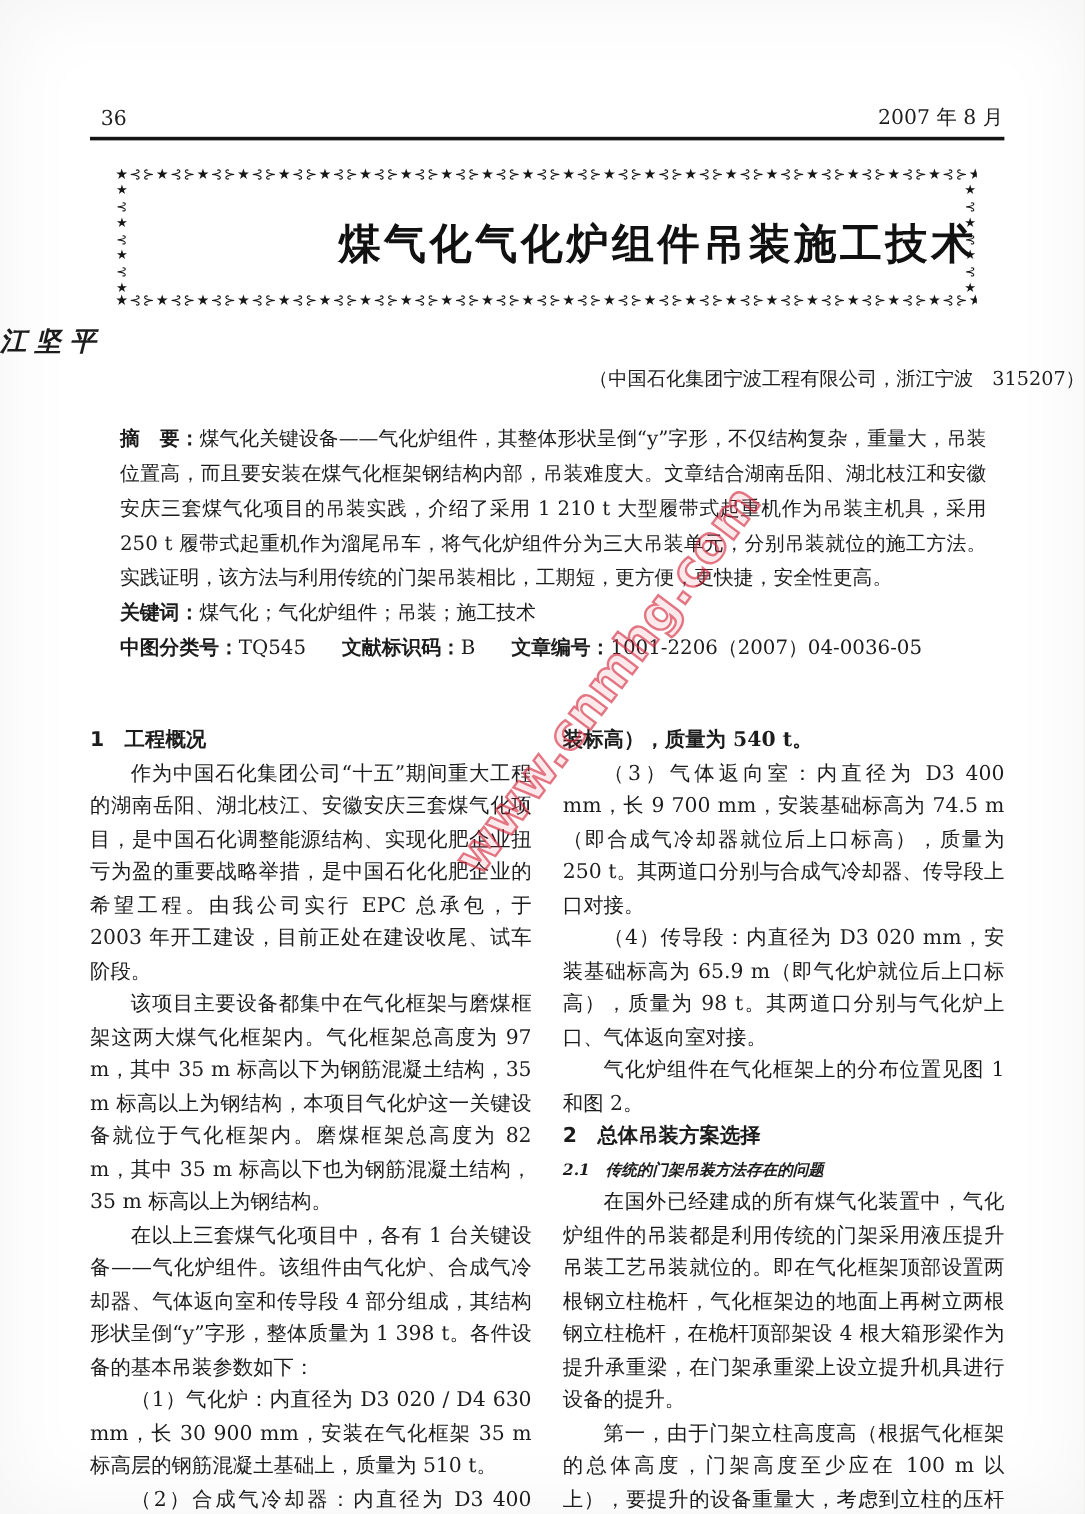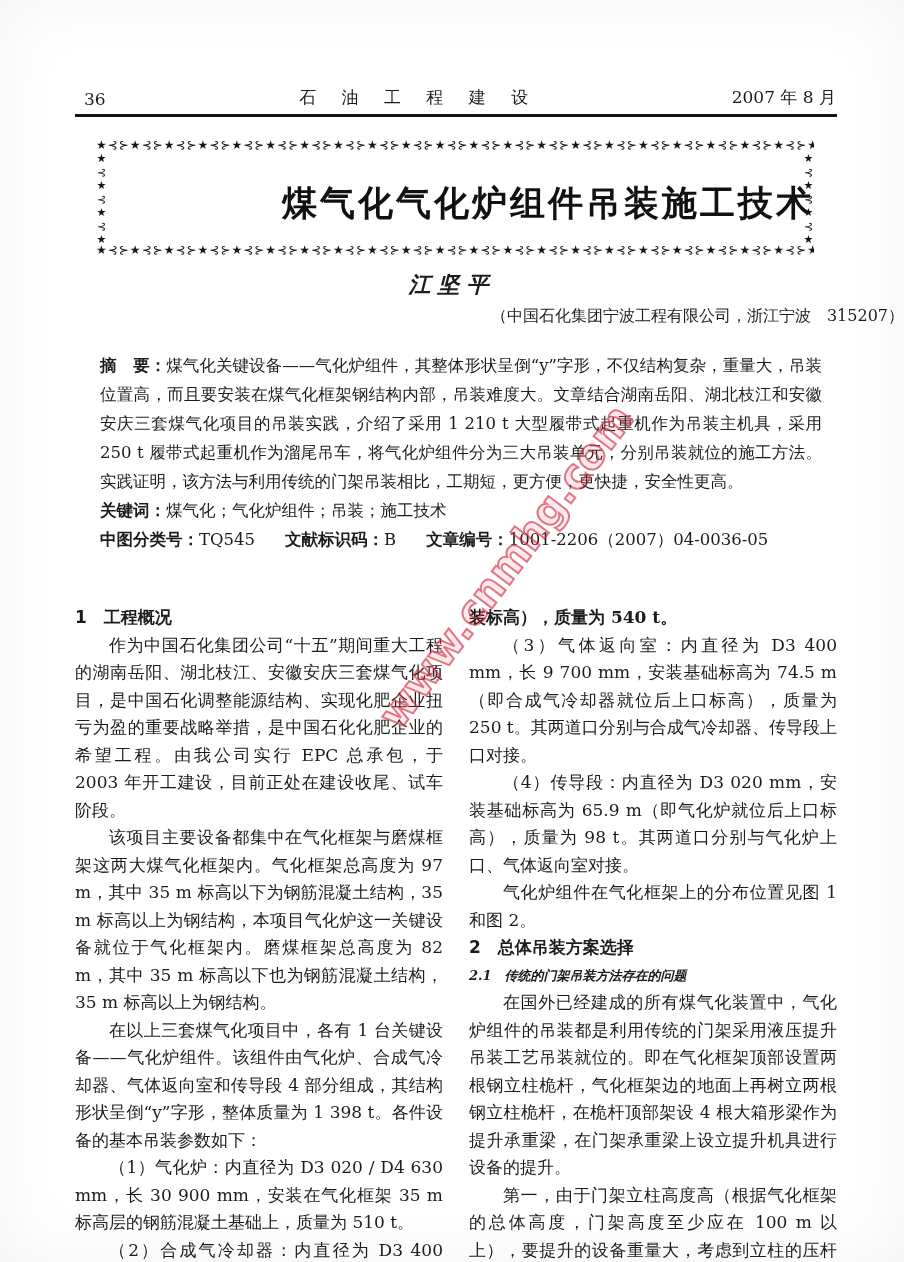--- a/index.html
+++ b/index.html
@@ -26,21 +26,21 @@
   .orn-v{top:10px; bottom:10px; width:15px; word-break:break-all; font-size:11px; line-height:13.5px; text-align:center;}
   .orn-left{left:-2px;}
   .orn-right{right:-2px;}
   .article-title{
     position:absolute; top:38px; left:0; width:100%; text-align:right;
     font-size:35px; font-weight:bold; letter-spacing:3px;
     font-family:"DejaVu Sans","Liberation Sans",sans-serif; color:#111;
   }
   
   .author{
-    position:absolute; top:270px; left:0; width:100%; text-align:center;
+    position:absolute; top:270px; left:0; width:100%; text-align:left;
     font-size:22px; font-weight:bold; font-style:italic; letter-spacing:7px;
   }
   .affiliation{position:absolute; top:306px; left:0; width:100%; text-align:right; font-size:16px;}
   
   .front{position:absolute; top:351px; left:100px; width:722px; font-size:16.5px; line-height:29px; text-align:justify;}
   .front p{margin:0;}
   .lbl{font-weight:bold; font-family:"DejaVu Sans","Liberation Sans",sans-serif;}
   .meta-group{margin-right:30px; white-space:nowrap;margin-top:44px;}
   .meta-group:last-child{margin-right:0;}
   
@@ -66,21 +66,20 @@
     pointer-events:none;
   }
 </style>
 </head>
 <body>
 
 <div class="page">
 
   <div class="runhead">
     <span>36</span>
-    <span class="journal">石 油 工 程 建 设</span>
     <span>2007 年 8 月</span>
   </div>
   <div class="head-rule"></div>
 
   <div class="title-box">
     <div class="orn orn-h orn-top">★⊰⊱★⊰⊱★⊰⊱★⊰⊱★⊰⊱★⊰⊱★⊰⊱★⊰⊱★⊰⊱★⊰⊱★⊰⊱★⊰⊱★⊰⊱★⊰⊱★⊰⊱★⊰⊱★⊰⊱★⊰⊱★⊰⊱★⊰⊱★⊰⊱★⊰⊱</div>
     <div class="orn orn-h orn-bottom">★⊰⊱★⊰⊱★⊰⊱★⊰⊱★⊰⊱★⊰⊱★⊰⊱★⊰⊱★⊰⊱★⊰⊱★⊰⊱★⊰⊱★⊰⊱★⊰⊱★⊰⊱★⊰⊱★⊰⊱★⊰⊱★⊰⊱★⊰⊱★⊰⊱★⊰⊱</div>
     <div class="orn orn-v orn-left">★⊰★⊰★⊰★⊰★⊰</div>
     <div class="orn orn-v orn-right">★⊰★⊰★⊰★⊰★⊰</div>
     <div class="article-title">煤气化气化炉组件吊装施工技术</div>

